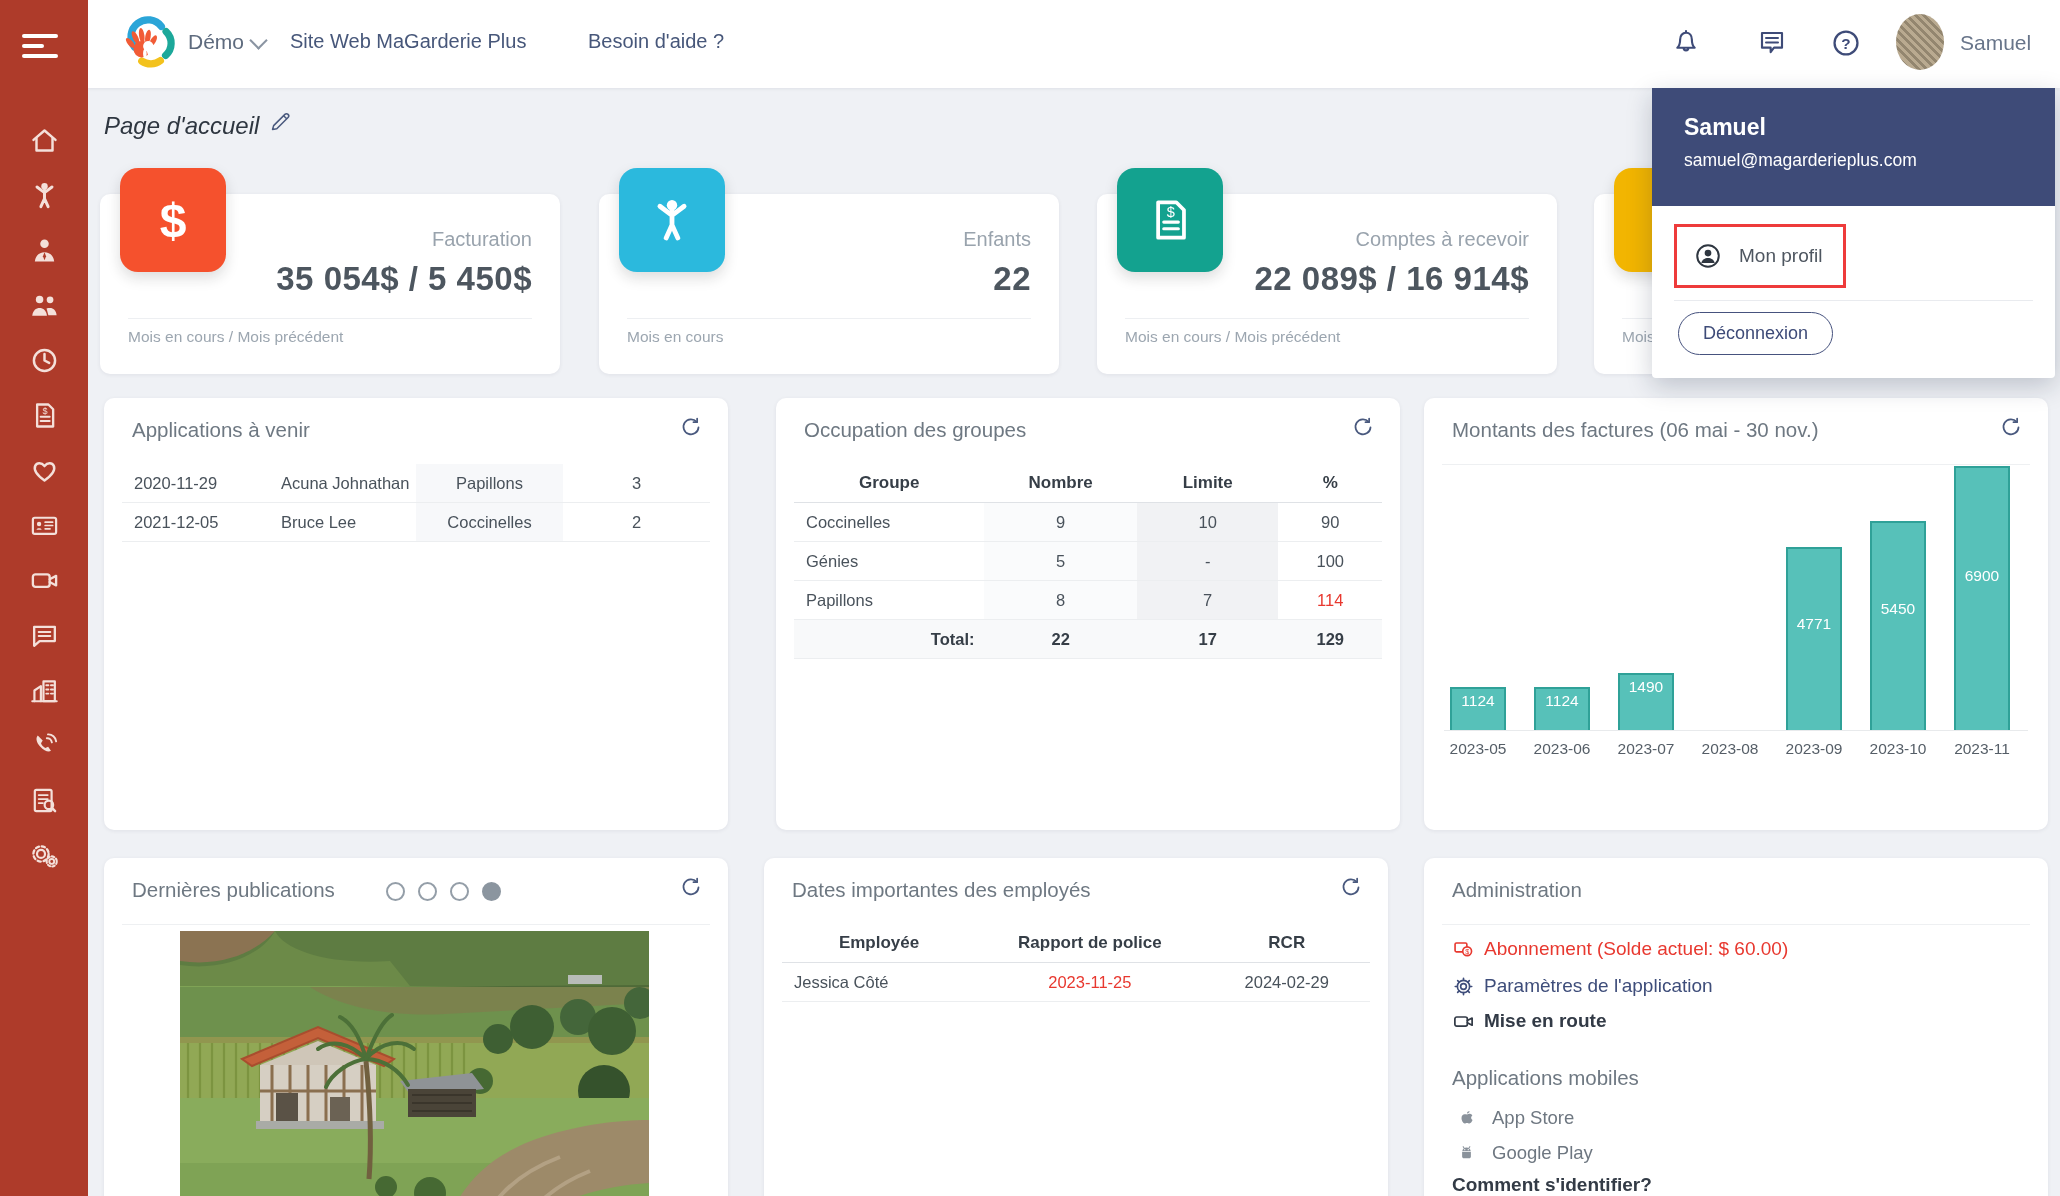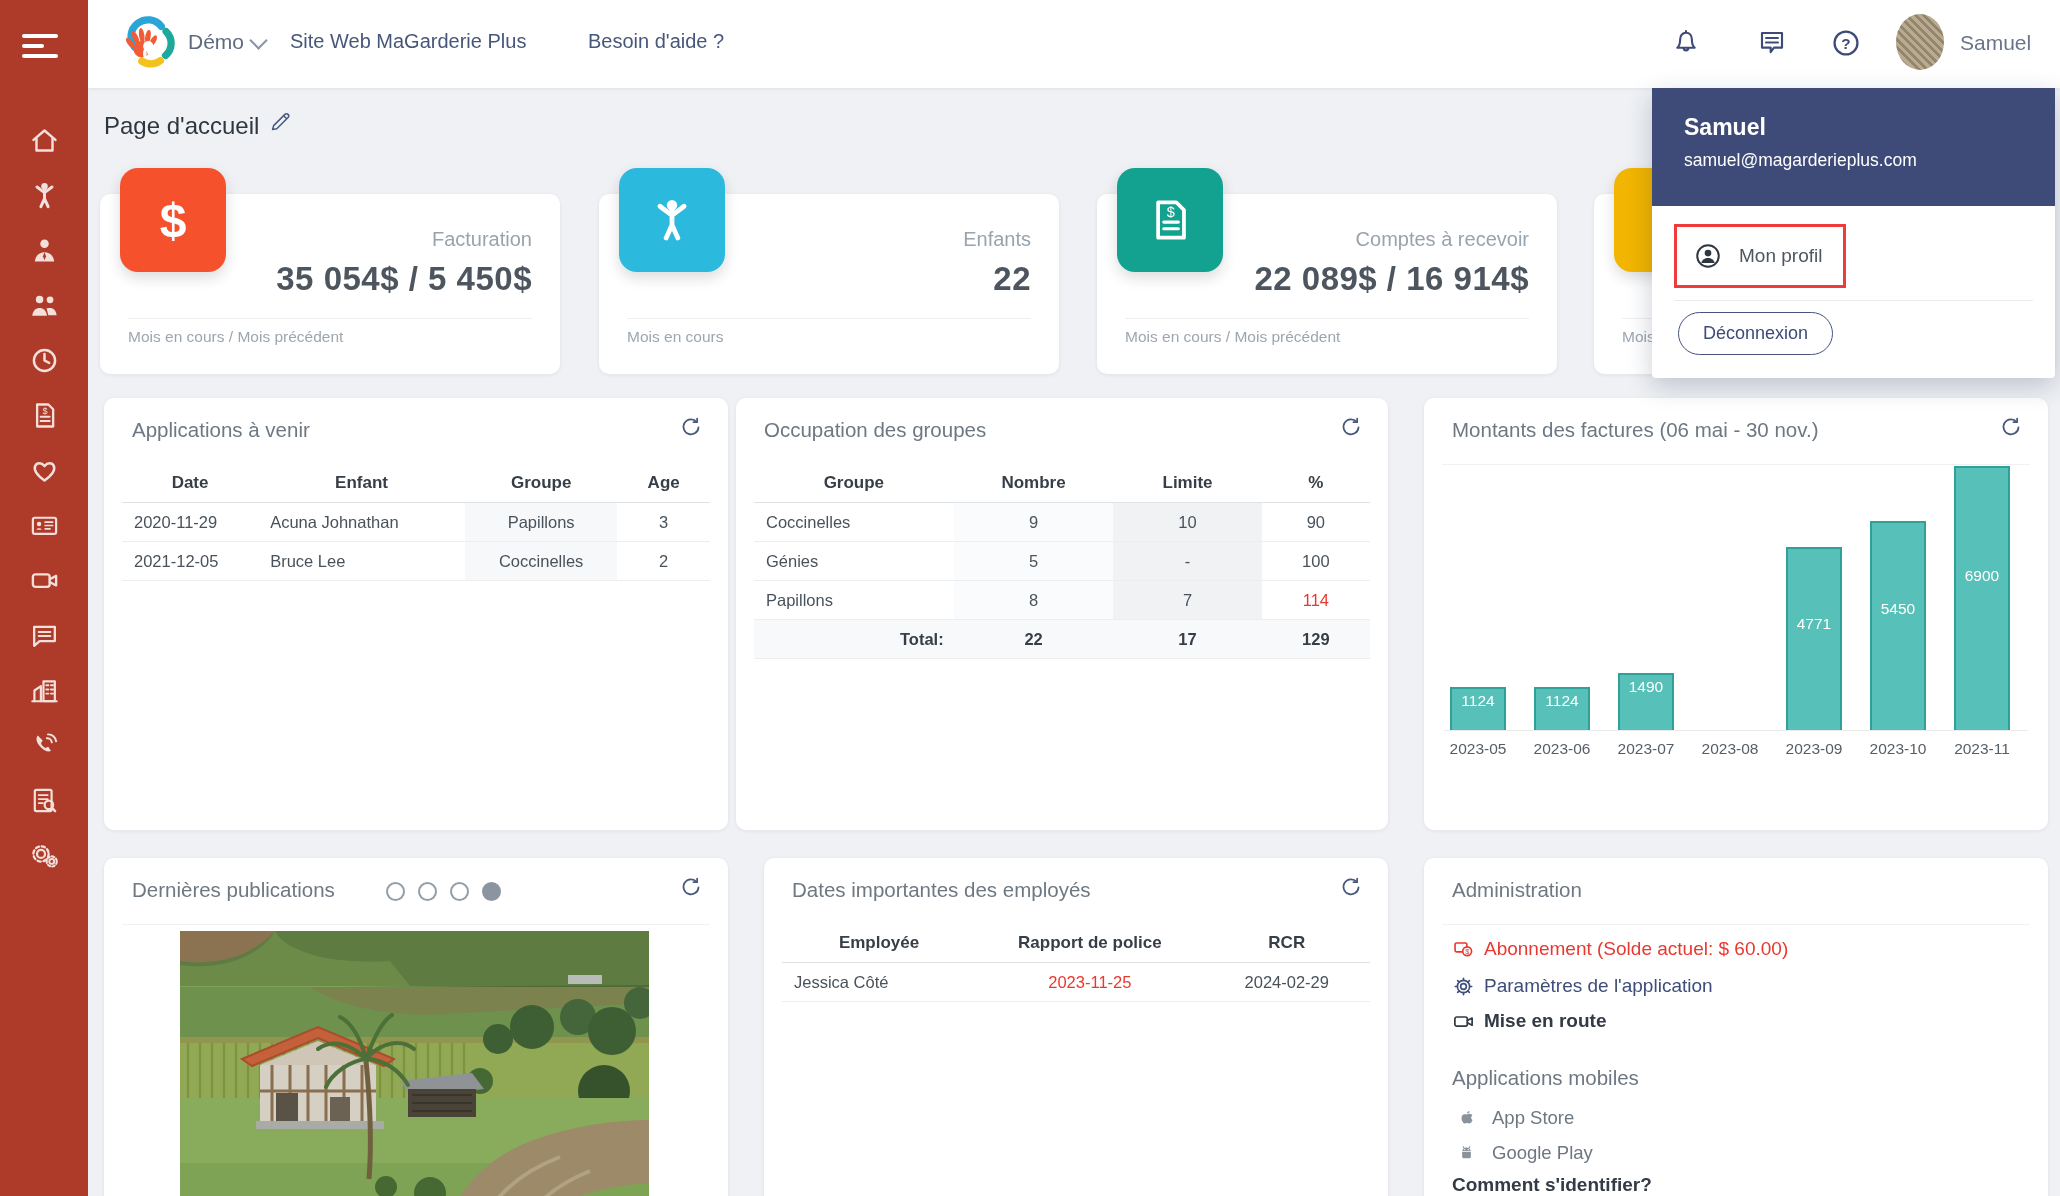--- a/index.html
+++ b/index.html
@@ -28,21 +28,21 @@
   #link-2{left:500px;}
   .top-ico{position:absolute;top:27px;width:32px;height:32px;color:#3E4B78;}
   .top-ico svg{width:32px;height:32px;}
   #ico-bell{left:1582px;}
   #ico-msg{left:1668px;}
   #ico-help{left:1742px;}
   #avatar{position:absolute;left:1808px;top:14px;width:48px;height:56px;border-radius:50%;
     background:repeating-linear-gradient(45deg,#b9aa90 0 3px,#93866f 3px 6px),#a79a82;}
   #user-name{position:absolute;left:1872px;top:31px;font-size:21px;color:#68758A;}
   
-  #page-title{position:absolute;left:104px;top:112px;font-size:24px;font-weight:500;color:#2E3640;z-index:5;}
+  #page-title{position:absolute;left:104px;top:112px;font-size:24px;font-weight:500;color:#2E3640;z-index:5;font-style:italic;}
   #title-pencil{position:absolute;left:268px;top:108px;width:26px;height:26px;color:#4A5A7E;z-index:5;}
   #title-pencil svg{width:26px;height:26px;}
   
   .stat-card{position:absolute;top:194px;width:460px;height:180px;background:#fff;border-radius:10px;
     box-shadow:0 1px 4px rgba(25,30,60,.07);z-index:5;}
   .stat-ico{position:absolute;left:20px;top:-26px;width:106px;height:104px;border-radius:18px;
     display:flex;align-items:center;justify-content:center;color:#fff;box-shadow:0 6px 14px rgba(30,30,30,.15);}
   .stat-ico .dollar{font-size:48px;font-weight:bold;}
   .stat-ico svg{width:50px;height:50px;}
   .stat-label{position:absolute;right:28px;top:34px;font-size:20px;color:#99A3AD;}
@@ -58,21 +58,21 @@
   #um-profile{position:absolute;left:22px;top:136px;width:172px;height:64px;border:3px solid #EE3B3B;
     display:flex;align-items:center;gap:16px;padding-left:16px;box-sizing:border-box;color:#4E5660;font-size:19px;}
   #um-profile svg{width:30px;height:30px;color:#2E3640;}
   #um-div{position:absolute;left:22px;right:22px;top:212px;border-top:1px solid #E9EBEF;}
   #um-logout{position:absolute;left:26px;top:224px;padding:10px 24px;border:1.5px solid #46527E;border-radius:24px;
     color:#3E4B78;font-size:18px;background:#fff;}
   
   .widget{position:absolute;width:624px;background:#fff;border-radius:10px;box-shadow:0 1px 4px rgba(25,30,60,.07);}
   .row1{top:398px;height:432px;}
   .row2{top:858px;height:420px;}
-  #w-birth{left:104px;} #w-occ{left:736px;padding-left:28px;} #w-chart{left:1424px;}
+  #w-birth{left:104px;} #w-occ{left:776px;} #w-chart{left:1424px;}
   #w-pub{left:104px;}  #w-emp{left:764px;} #w-admin{left:1424px;}
   .w-title{position:absolute;left:28px;top:20px;font-size:20.5px;color:#6E7882;}
   .w-refresh{position:absolute;right:24px;top:18px;width:24px;height:24px;color:#49597E;}
   .w-refresh svg{width:22px;height:22px;}
   .w-div{position:absolute;left:18px;right:18px;top:66px;border-top:1px solid #EEF0F2;}
   
   .tbl-wrap{position:absolute;left:18px;right:18px;top:66px;}
   table.tbl{width:100%;border-collapse:collapse;table-layout:fixed;}
   .tbl th{height:38px;font-size:17px;font-weight:bold;color:#363E47;border-bottom:1px solid #DFE2E6;text-align:center;padding:0 6px;}
   .tbl td{height:38px;font-size:16.5px;color:#49525B;border-bottom:1px solid #ECEEF0;text-align:center;padding:0 6px;
@@ -310,26 +310,20 @@
 
 <div class="widget row1" id="w-birth">
   <div class="w-title">Applications à venir</div>
   <div class="w-refresh clickable"><svg viewBox="0 0 24 24" width="22" height="22">
         <path d="M18.2 6.4 A8.2 8.2 0 1 0 20.2 12.4" stroke="currentColor" fill="none" stroke-linecap="round" stroke-linejoin="round" stroke-width="1.9"></path>
         <path d="M18.7 2.8 L18.7 6.8 L14.7 6.8" stroke="currentColor" fill="none" stroke-linecap="round" stroke-linejoin="round" stroke-width="1.9"></path>
       </svg></div>
   <div class="tbl-wrap" id="tbl-birth">
       <table class="tbl">
         <tbody>
-          <tr>
-            <th style="width:23%">Date</th>
-            <th style="width:36%">Enfant</th>
-            <th style="width:26%">Groupe</th>
-            <th style="width:15%">Age</th>
-          </tr>
           <tr>
             <td class="left">2020-11-29</td>
             <td class="left">Acuna Johnathan</td>
             <td class="" style="background:#F7F8FA">Papillons</td>
             <td class="">3</td>
           </tr>
           <tr>
             <td class="left">2021-12-05</td>
             <td class="left">Bruce Lee</td>
             <td class="" style="background:#F7F8FA">Coccinelles</td>

